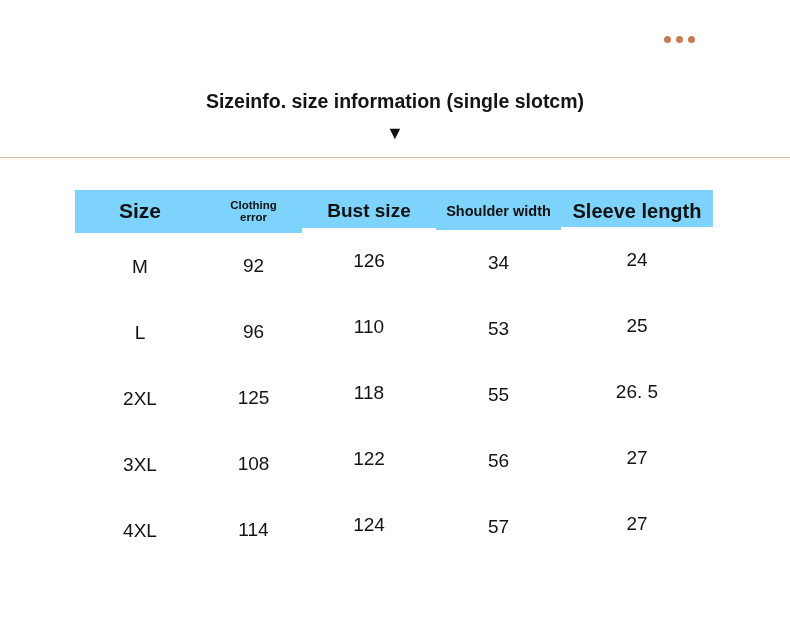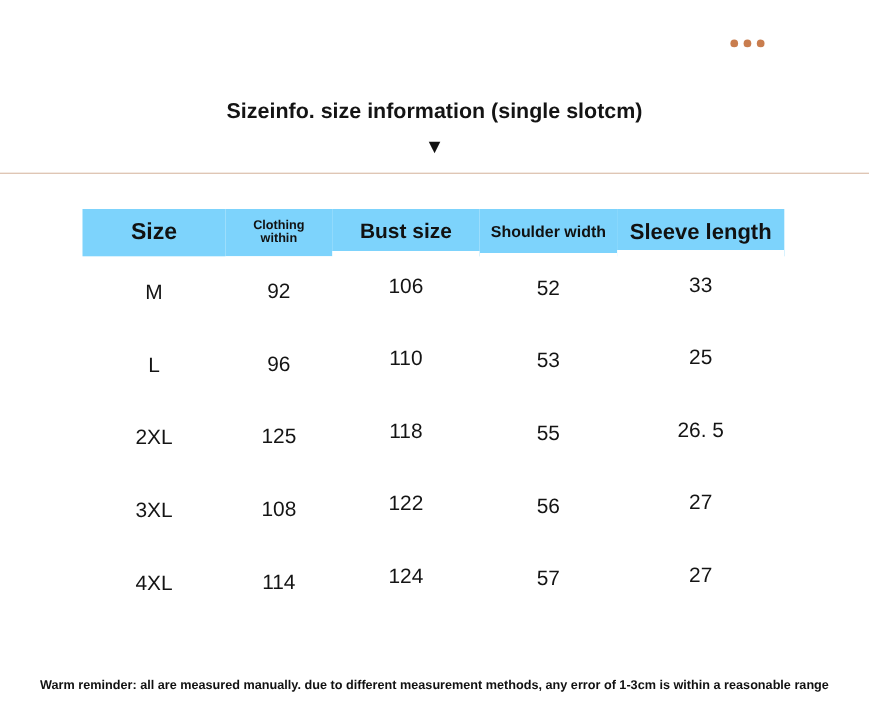--- a/index.html
+++ b/index.html
@@ -146,34 +146,34 @@
 
   <div class="hr-top"></div>
 
   <div class="table-wrap">
     <table class="size-table">
       <thead>
         <tr>
           <th class="c0">Size</th>
           <th class="c1">
             <div>Clothing</div>
-            <div>within</div>
+            <div>error</div>
           </th>
           <th class="c2">Bust size</th>
           <th class="c3">Shoulder width</th>
           <th class="c4">Sleeve length</th>
         </tr>
       </thead>
       <tbody>
         <tr>
           <td class="c0">M</td>
           <td class="c1">92</td>
-          <td class="c2">106</td>
-          <td class="c3">52</td>
-          <td class="c4">33</td>
+          <td class="c2">126</td>
+          <td class="c3">34</td>
+          <td class="c4">24</td>
         </tr>
         <tr>
           <td class="c0">L</td>
           <td class="c1">96</td>
           <td class="c2">110</td>
           <td class="c3">53</td>
           <td class="c4">25</td>
         </tr>
         <tr>
           <td class="c0">2XL</td>
@@ -193,15 +193,14 @@
           <td class="c0">4XL</td>
           <td class="c1">114</td>
           <td class="c2">124</td>
           <td class="c3">57</td>
           <td class="c4">27</td>
         </tr>
       </tbody>
     </table>
   </div>
 
-  <div class="footer-note">Warm reminder: all are measured manually. due to different measurement methods, any error of 1-3cm is within a reasonable range</div>
 
 </div>
 
 </body></html>

